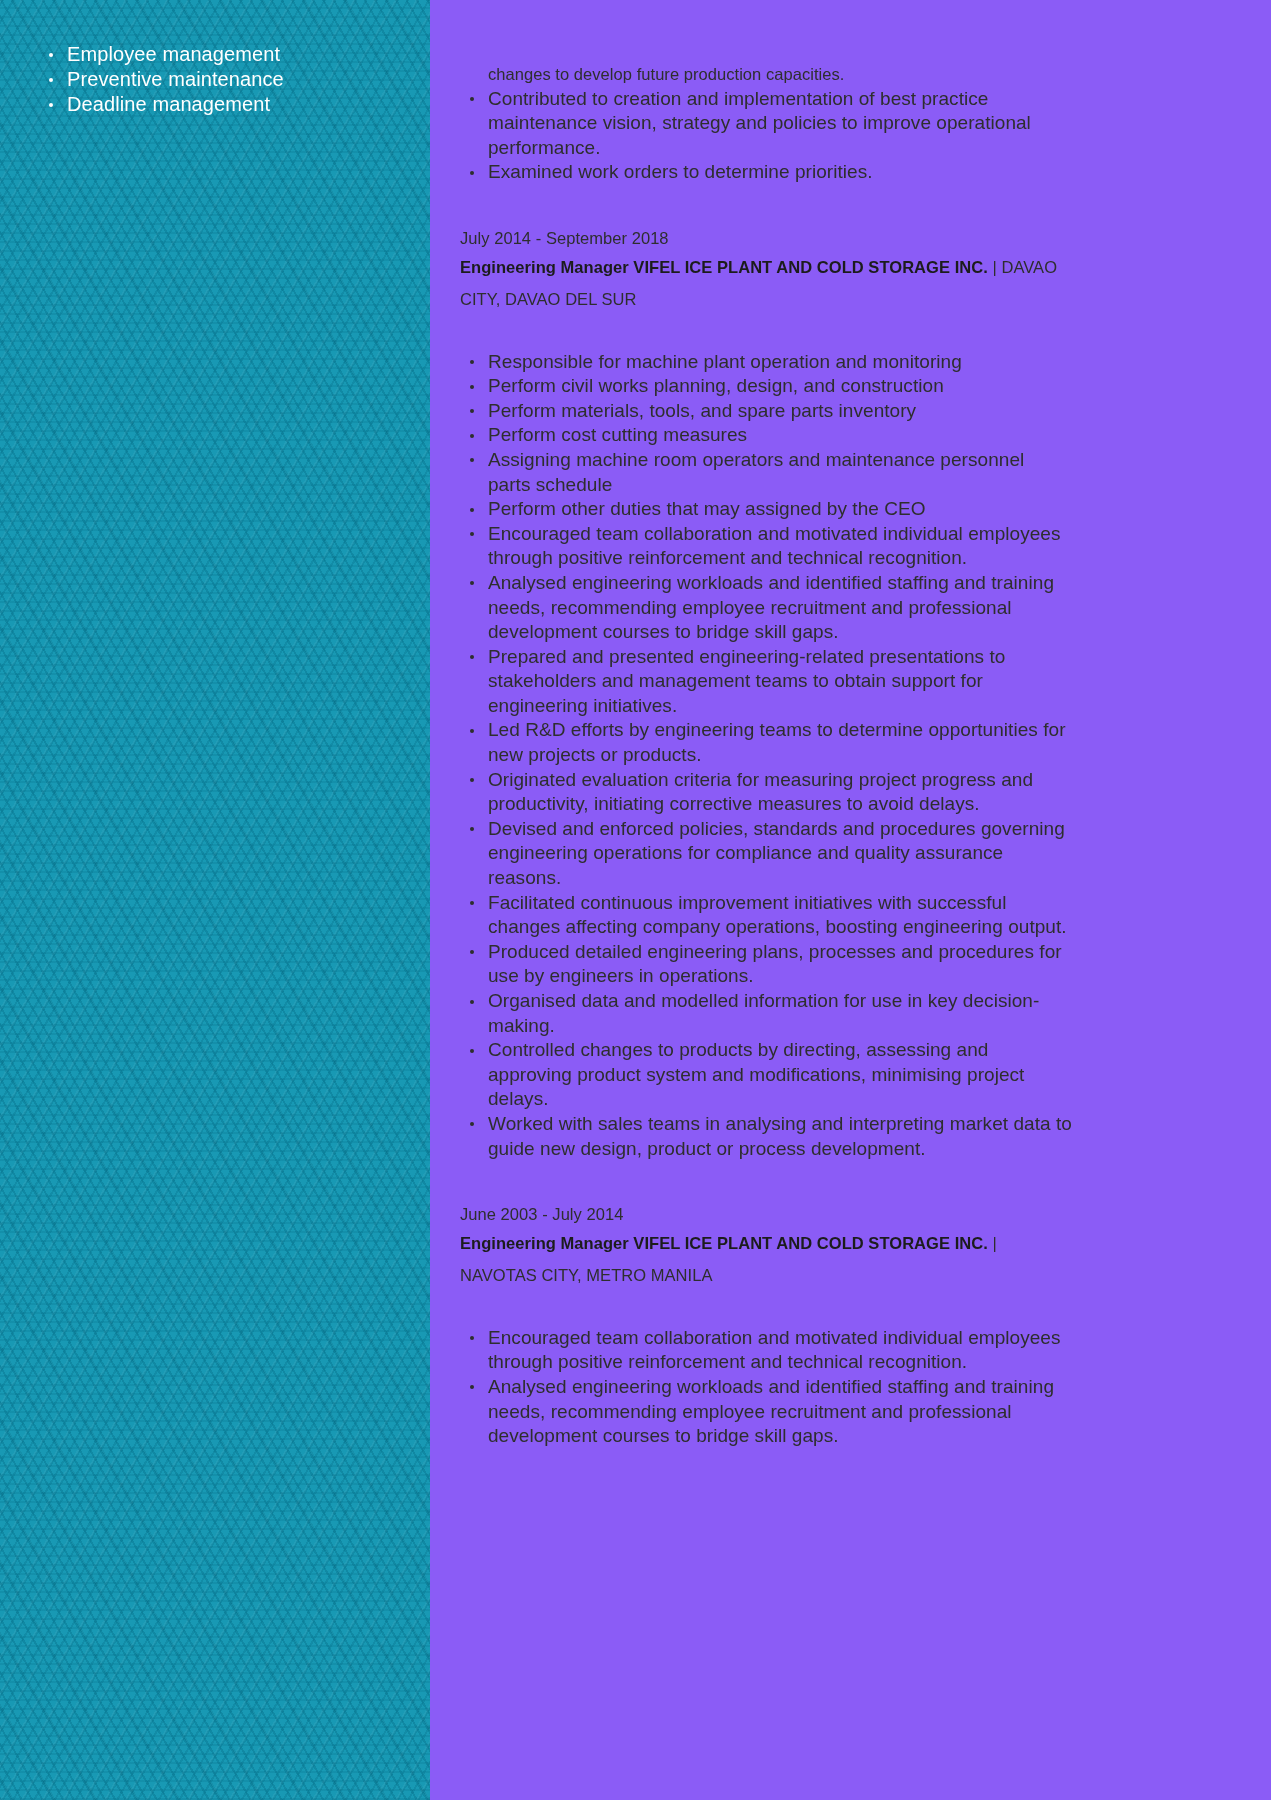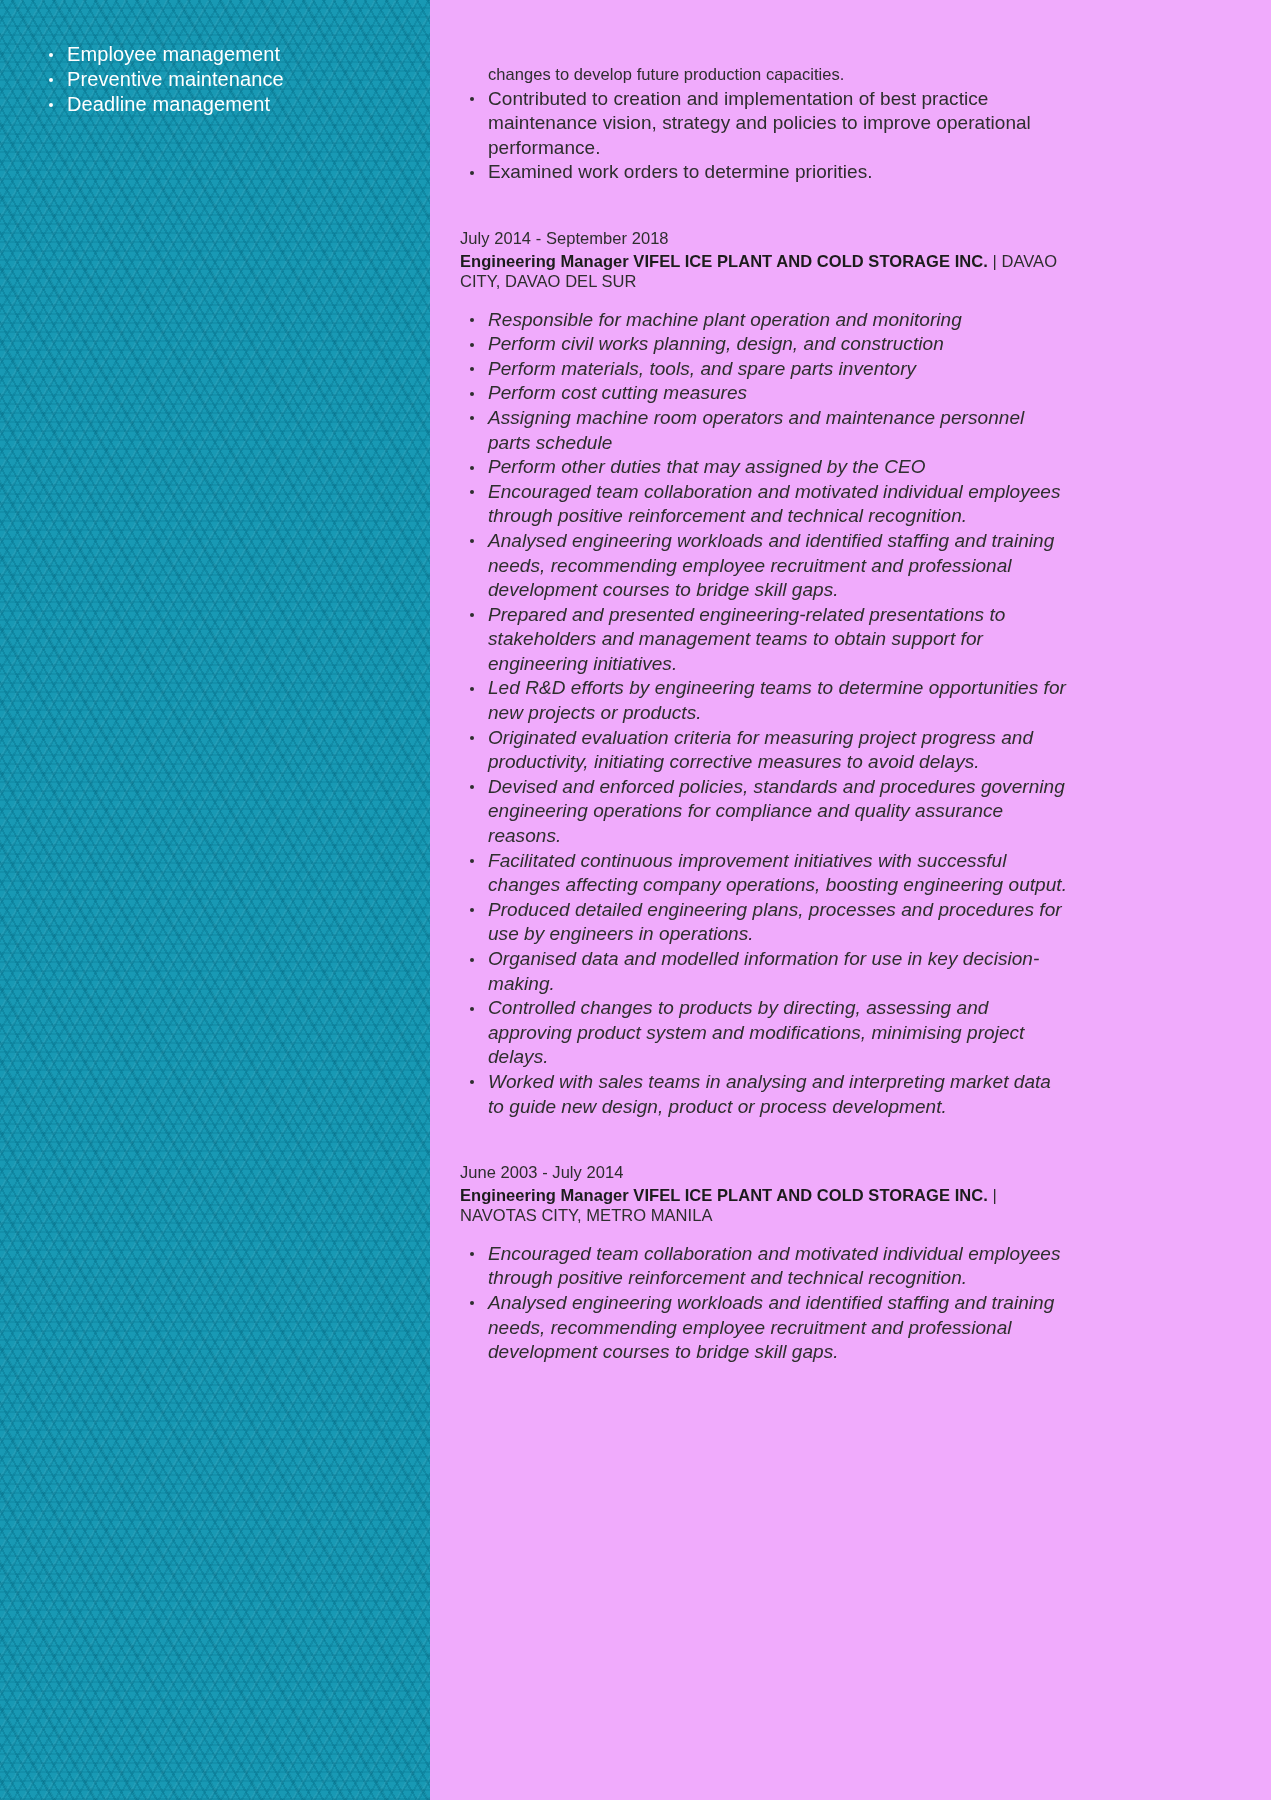--- a/index.html
+++ b/index.html
@@ -75,21 +75,21 @@
     width:4px;
     height:4px;
     border-radius:50%;
     background:#ffffff;
   }
 
   
   .main {
     flex:1 1 auto;
     position:relative;
-    background:#f0abfc;
+    background:#8b5cf6;
     padding:62px 60px 0 30px;
   }
   .main-inner { width:612px; }
 
   .cont-list, .bullet-list {
     list-style:none;
   }
   .cont-first {
     color:#2e2e2e;
     font-size:16.5px;
@@ -119,29 +119,29 @@
   .job-block { margin-top:41px; }
   .job-dates {
     color:#2e2e2e;
     font-size:16.5px;
     line-height:24.6px;
     letter-spacing:0.05px;
   }
   .job-title-line {
     color:#1c1c1c;
     font-size:16.5px;
-    line-height:20px;
+    line-height:32px;
     font-weight:bold;
     letter-spacing:0.05px;
   }
   .job-title-line .loc {
     font-weight:normal;
     color:#2e2e2e;
   }
-  .job-bullets { margin-top:17px;font-style:italic; }
+  .job-bullets { margin-top:35px; }
 </style>
 </head>
 <body>
 
 <div class="page">
 
   <aside class="sidebar">
     <div class="sidebar-pattern"></div>
     <div class="sidebar-pattern-overlay"></div>
     <div class="sidebar-content">

